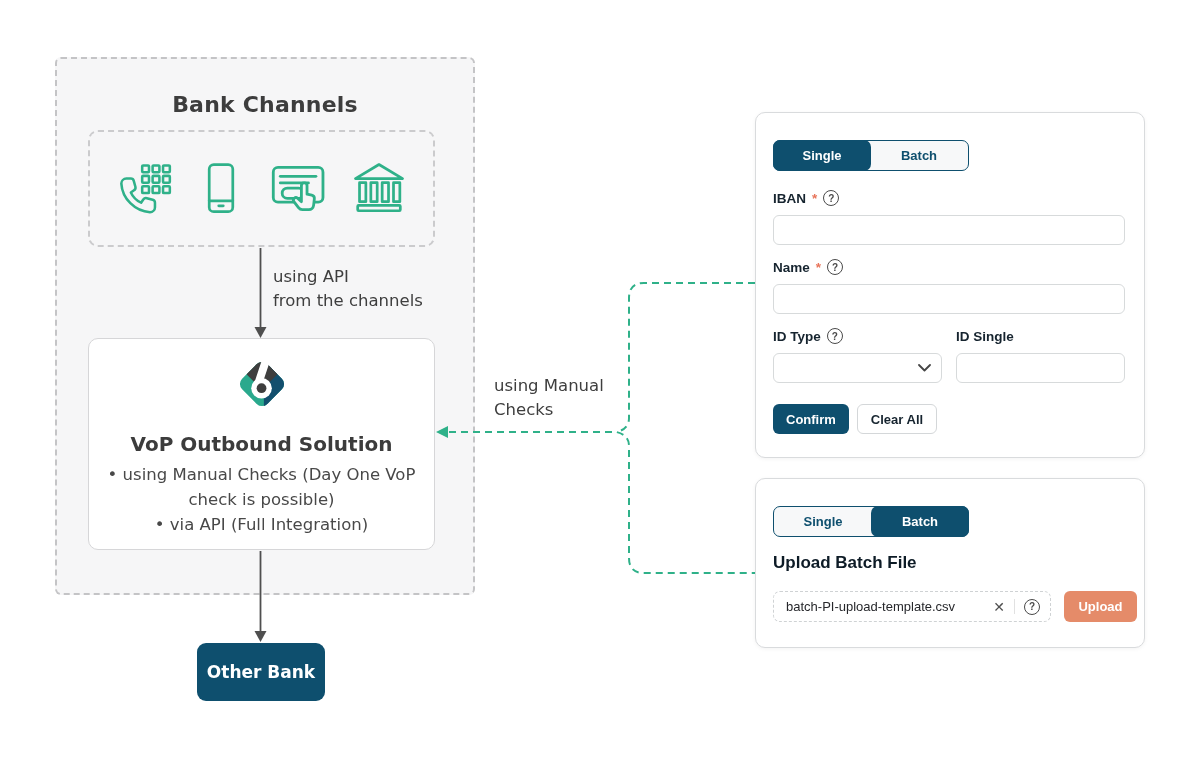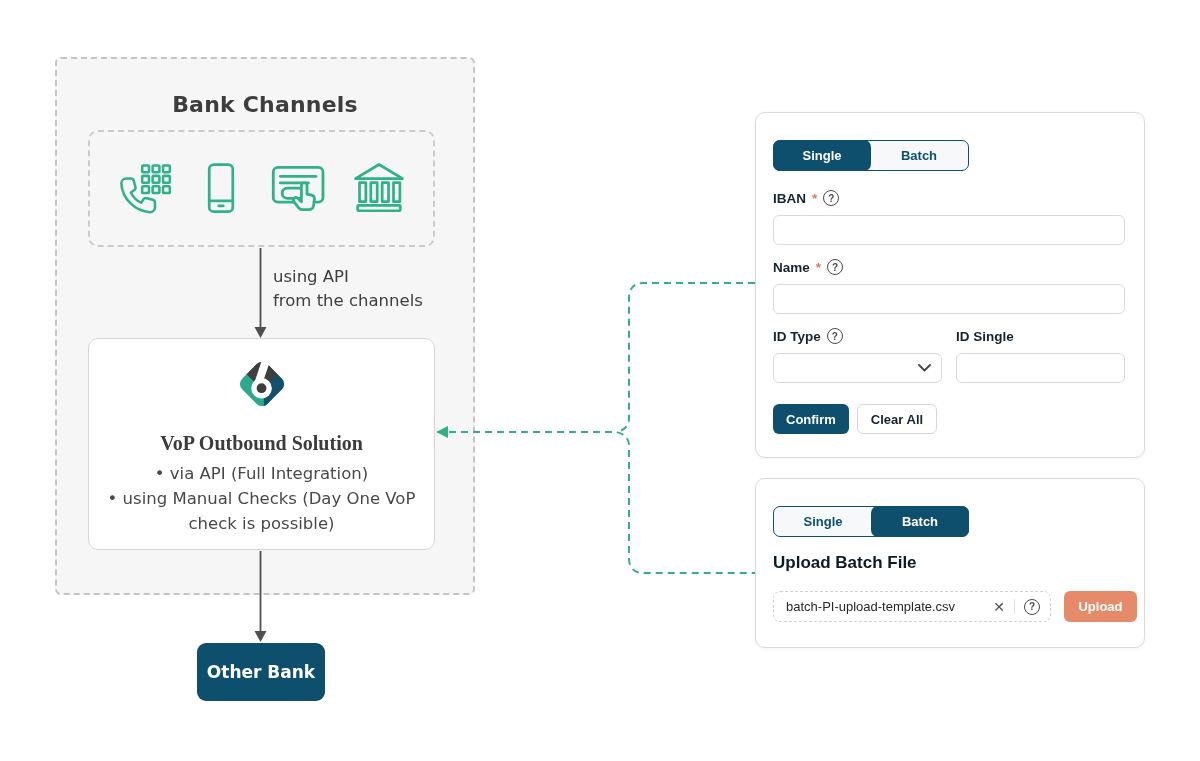--- a/index.html
+++ b/index.html
@@ -20,21 +20,21 @@
   .icons-box {
     position:absolute; left:88px; top:130px; width:347px; height:117px;
     border:2px dashed #cbcbcd; border-radius:10px;
     display:flex; align-items:center; justify-content:space-evenly; padding:0 6px;
   }
   .vop-box {
     position:absolute; left:88px; top:338px; width:347px; height:212px;
     background:#ffffff; border:1.5px solid #d6d6d8; border-radius:10px;
     display:flex; flex-direction:column; align-items:center; padding-top:15px;
   }
-  .vop-title { margin-top:18px; font-size:20px; font-weight:700; color:#3c3c3c;font-family:Liberation Serif, serif; }
+  .vop-title { margin-top:18px; font-size:20px; font-weight:700; color:#3c3c3c; }
   .vop-bullets { margin-top:6px; width:345px; text-align:center; font-size:16.5px; line-height:25px; color:#484848; }
   .other-bank {
     position:absolute; left:197px; top:643px; width:128px; height:58px;
     background:#0e4f6e; border-radius:9px; color:#ffffff; font-size:17px; font-weight:600;
     display:flex; align-items:center; justify-content:center;
   }
   .flow-label { position:absolute; font-size:16.5px; line-height:24px; color:#3e3e3e; }
   .api-label { left:273px; top:265px; }
   .manual-label { left:494px; top:374px; }
   .connector-layer { position:absolute; left:0; top:0; width:1200px; height:761px; pointer-events:none; }
@@ -167,25 +167,29 @@
         <rect width="64" height="64" fill="#2aa98d"></rect>
         <polygon points="34,2 66,34 34,66" fill="#134f6e"></polygon>
         <polygon points="32,-2 52,18 32,38 12,18" fill="#3e3e3e"></polygon>
       </g>
       <path d="M35.5 9 L27.5 33" stroke="#ffffff" stroke-width="8.5" stroke-linecap="round" fill="none"></path>
       <circle cx="31.5" cy="36.5" r="11" fill="#ffffff"></circle>
       <circle cx="31.5" cy="36.5" r="5.2" fill="#3e3e3e"></circle>
     </svg>
     <div class="vop-title">VoP Outbound Solution</div>
     <div class="vop-bullets">
+      <div><span>•</span>&nbsp;<span>using Manual Checks (Day One VoP check is possible)</span></div>
       <div><span>•</span>&nbsp;<span>via API (Full Integration)</span></div>
-      <div><span>•</span>&nbsp;<span>using Manual Checks (Day One VoP check is possible)</span></div>
-    </div>
-  </div>
-
+    </div>
+  </div>
+
+  <div class="flow-label manual-label">
+    <div>using Manual</div>
+    <div>Checks</div>
+  </div>
 
   <div class="other-bank">
     <span>Other Bank</span>
   </div>
 
   <svg class="connector-layer">
 
     <path d="M260.5 248 V328" stroke="#4f4f4f" stroke-width="1.8" fill="none"></path>
     <polygon points="254.5,327 266.5,327 260.5,338" fill="#4f4f4f"></polygon>
 

